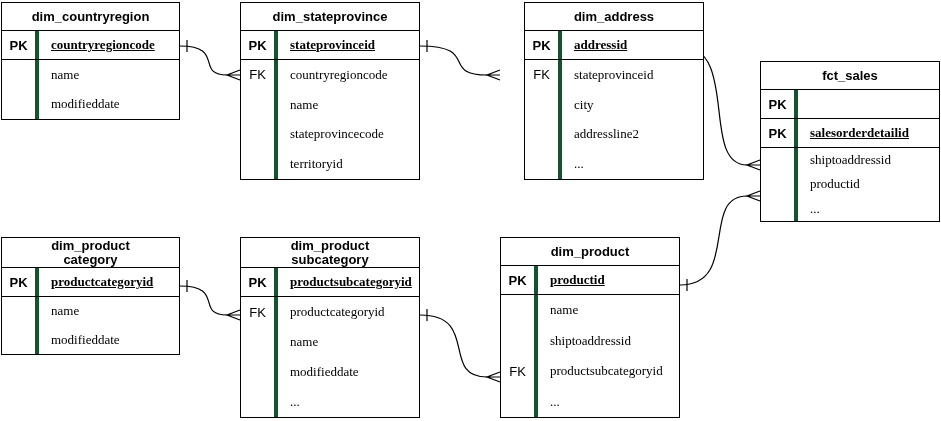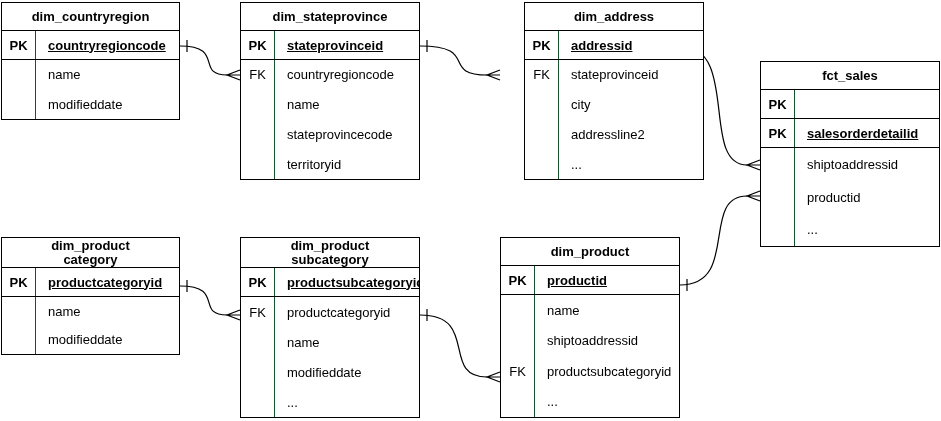--- a/index.html
+++ b/index.html
@@ -58,35 +58,36 @@
   }
   .erow.pk {
     flex: 0 0 28px;
     border-bottom: 1px solid #000000;
   }
   .erow.body {
     flex: 1 1 0;
   }
   .kcell {
     flex: 0 0 33px;
-    border-right: 1px solid #14532d;
+    border-right: 4px solid #14532d;
     display: flex;
     align-items: center;
     justify-content: center;
     font-weight: 400;
   }
   .erow.pk .kcell {
     font-weight: 700;
   }
   .fcell {
     flex: 1 1 auto;
     display: flex;
     align-items: center;
     padding-left: 12px;
     overflow: hidden;
+    font-family: Liberation Serif, serif;
   }
   .erow.pk .fcell {
     font-weight: 700;
     text-decoration: underline;
   }
 </style>
 </head>
 <body>
 
 <div id="canvas">
@@ -182,21 +183,21 @@
         <div class="erow body">
           <div class="kcell"></div>
           <div class="fcell">addressline2</div>
         </div>
         <div class="erow body">
           <div class="kcell"></div>
           <div class="fcell">...</div>
         </div>
       </div>
     </div>
-    <div class="entity" style="left: 760px; top: 61px; width: 180px; height: 186px;">
+    <div class="entity" style="left: 760px; top: 61px; width: 180px; height: 161px;">
       <div class="entity-header" style="flex-basis: 27px;">fct_sales</div>
       <div class="rows">
         <div class="erow pk">
           <div class="kcell">PK</div>
         </div>
         <div class="erow pk">
           <div class="kcell">PK</div>
           <div class="fcell">salesorderdetailid</div>
         </div>
         <div class="erow body">

